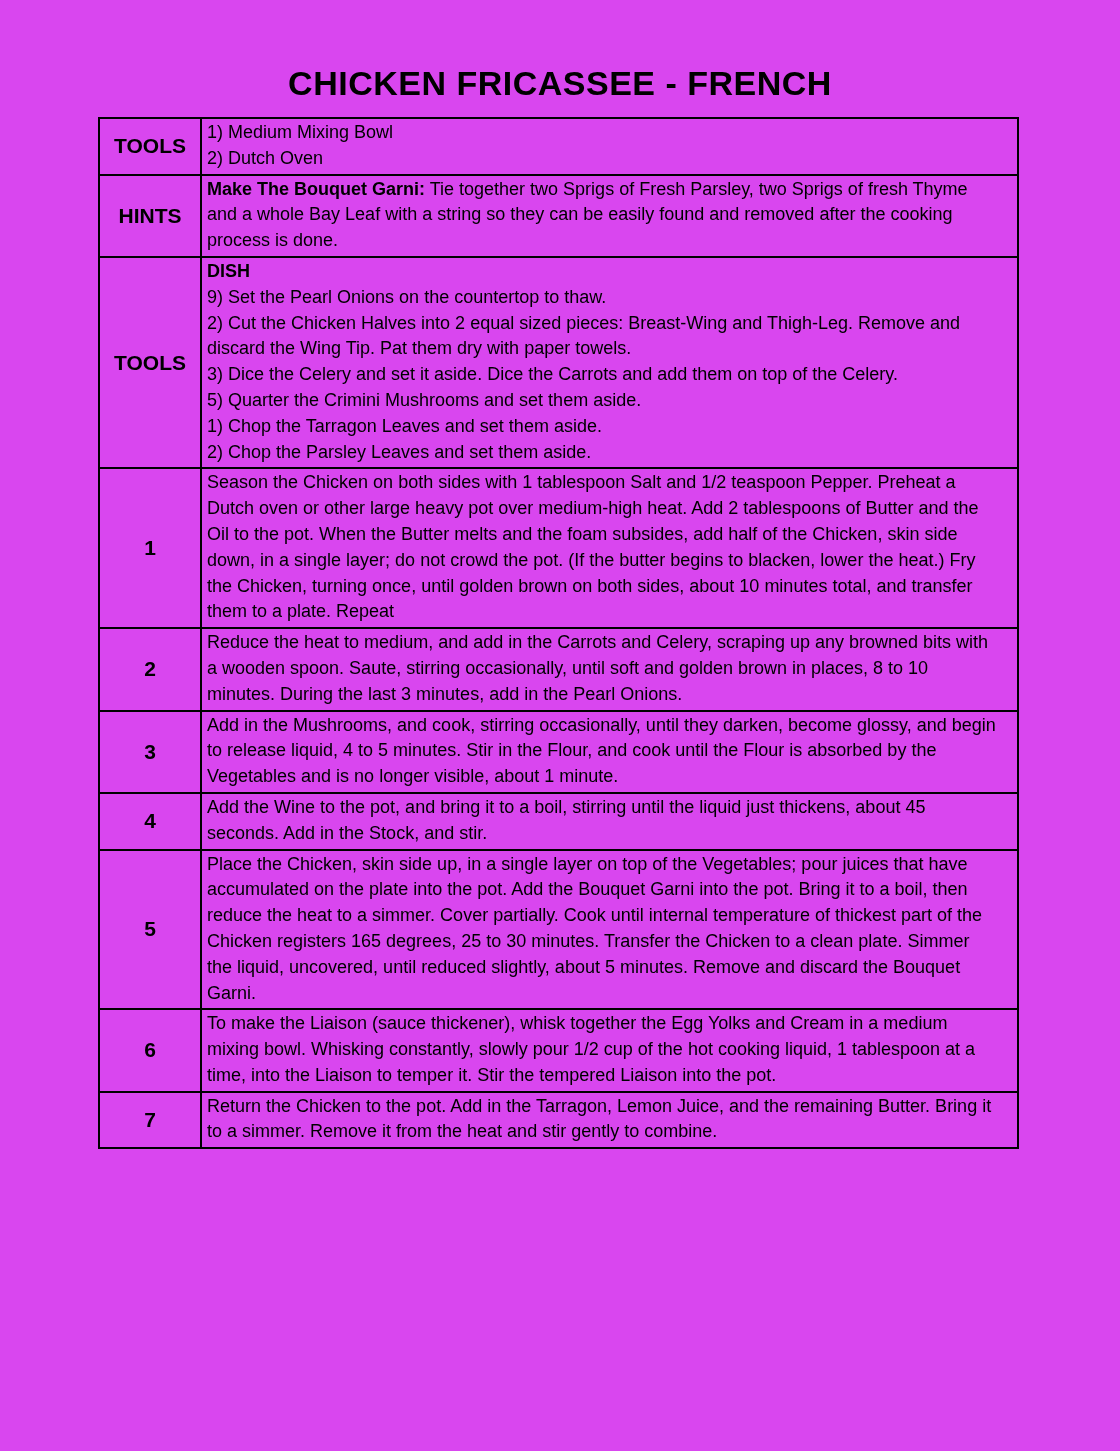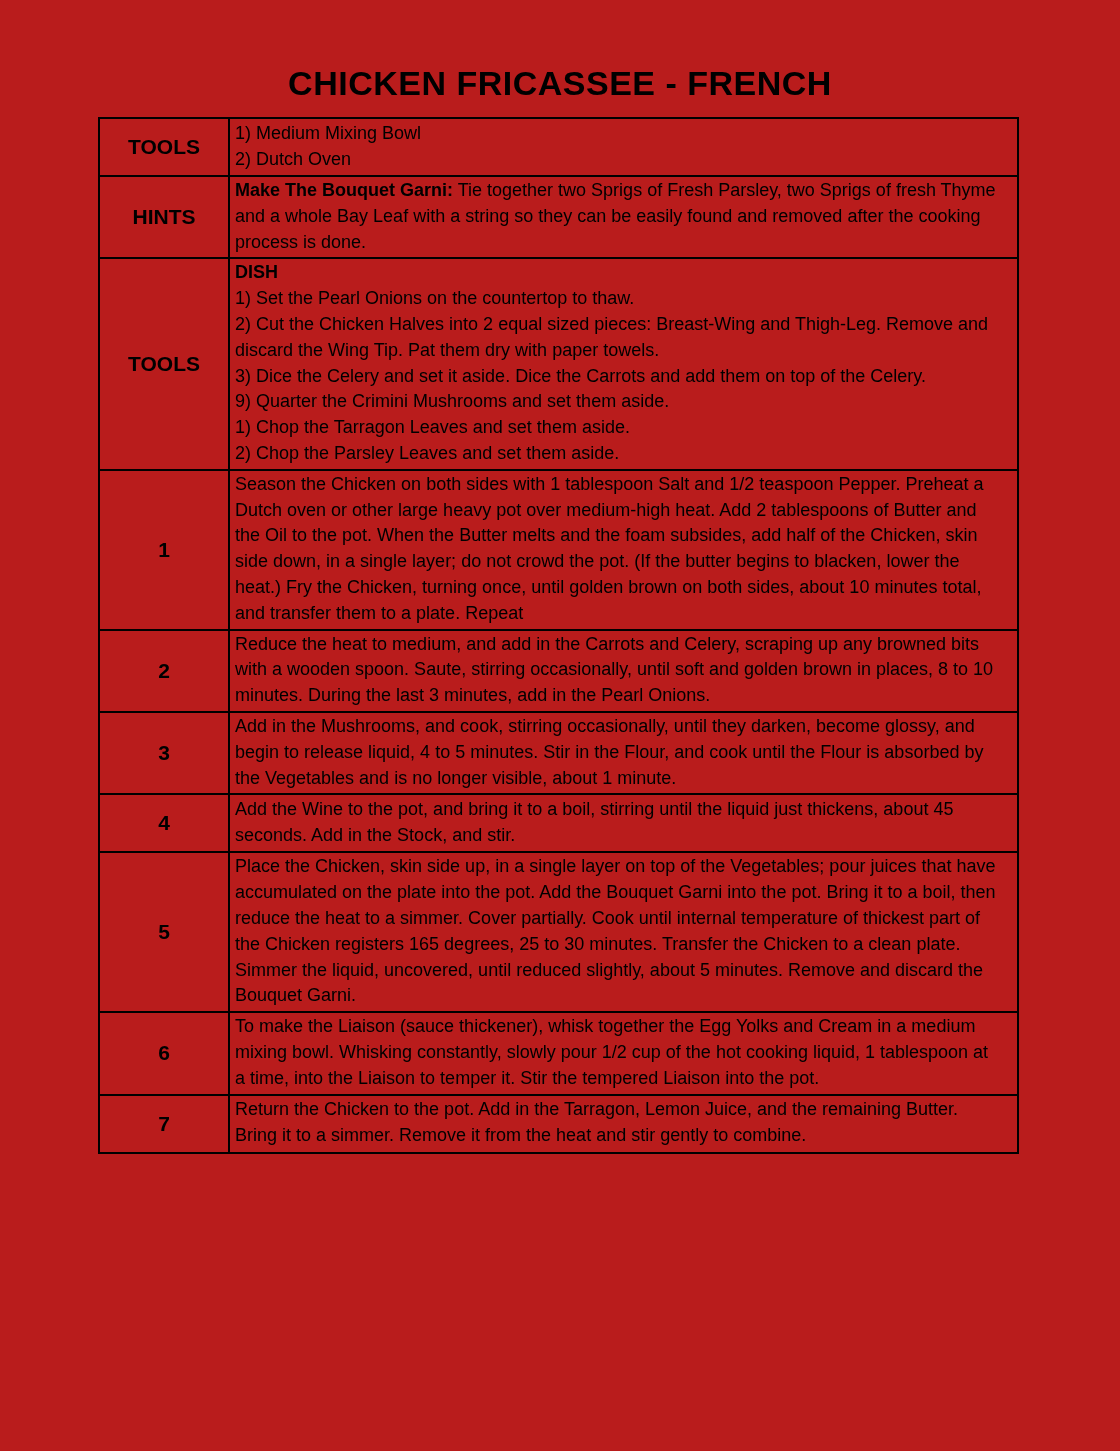--- a/index.html
+++ b/index.html
@@ -8,21 +8,21 @@
     background: #ffffff;
     width: 1120px;
   }
   body {
     font-family: "Liberation Sans", sans-serif;
     color: #000000;
   }
   .page {
     width: 1120px;
     min-height: 1451px;
-    background: #b91c1c;
+    background: #d946ef;
     box-sizing: border-box;
   }
   .title {
     text-align: center;
     font-size: 34px;
     font-weight: bold;
     letter-spacing: 0.5px;
     padding-top: 64px;
     margin: 0 0 14px 0;
   }
@@ -34,21 +34,21 @@
   }
   table.recipe td {
     border: 2px solid #000000;
     vertical-align: middle;
   }
   td.label-cell {
     width: 96px;
     text-align: center;
     font-weight: bold;
     font-size: 21px;
-    padding: 16px;
+    padding: 2px;
   }
   td.content-cell {
     font-size: 18px;
     line-height: 25.8px;
     padding: 1px 20px 2px 5px;
   }
   .para { margin: 0; }
   .bold { font-weight: bold; }
 </style>
 </head>
@@ -68,24 +68,24 @@
         <tr>
           <td class="label-cell">HINTS</td>
           <td class="content-cell">
             <div class="para"><span class="bold">Make The Bouquet Garni:</span><span> Tie together two Sprigs of Fresh Parsley, two Sprigs of fresh Thyme and a whole Bay Leaf with a string so they can be easily found and removed after the cooking process is done.</span></div>
           </td>
         </tr>
         <tr>
           <td class="label-cell">TOOLS</td>
           <td class="content-cell">
             <div class="para"><span class="bold">DISH</span></div>
-            <div class="para"><span>1) Set the Pearl Onions on the countertop to thaw.</span></div>
+            <div class="para"><span>9) Set the Pearl Onions on the countertop to thaw.</span></div>
             <div class="para"><span>2) Cut the Chicken Halves into 2 equal sized pieces: Breast-Wing and Thigh-Leg. Remove and discard the Wing Tip. Pat them dry with paper towels.</span></div>
             <div class="para"><span>3) Dice the Celery and set it aside. Dice the Carrots and add them on top of the Celery.</span></div>
-            <div class="para"><span>9) Quarter the Crimini Mushrooms and set them aside.</span></div>
+            <div class="para"><span>5) Quarter the Crimini Mushrooms and set them aside.</span></div>
             <div class="para"><span>1) Chop the Tarragon Leaves and set them aside.</span></div>
             <div class="para"><span>2) Chop the Parsley Leaves and set them aside.</span></div>
           </td>
         </tr>
         <tr>
           <td class="label-cell">1</td>
           <td class="content-cell">
             <div class="para"><span>Season the Chicken on both sides with 1 tablespoon Salt and 1/2 teaspoon Pepper. Preheat a Dutch oven or other large heavy pot over medium-high heat. Add 2 tablespoons of Butter and the Oil to the pot. When the Butter melts and the foam subsides, add half of the Chicken, skin side down, in a single layer; do not crowd the pot. (If the butter begins to blacken, lower the heat.) Fry the Chicken, turning once, until golden brown on both sides, about 10 minutes total, and transfer them to a plate. Repeat</span></div>
           </td>
         </tr>

